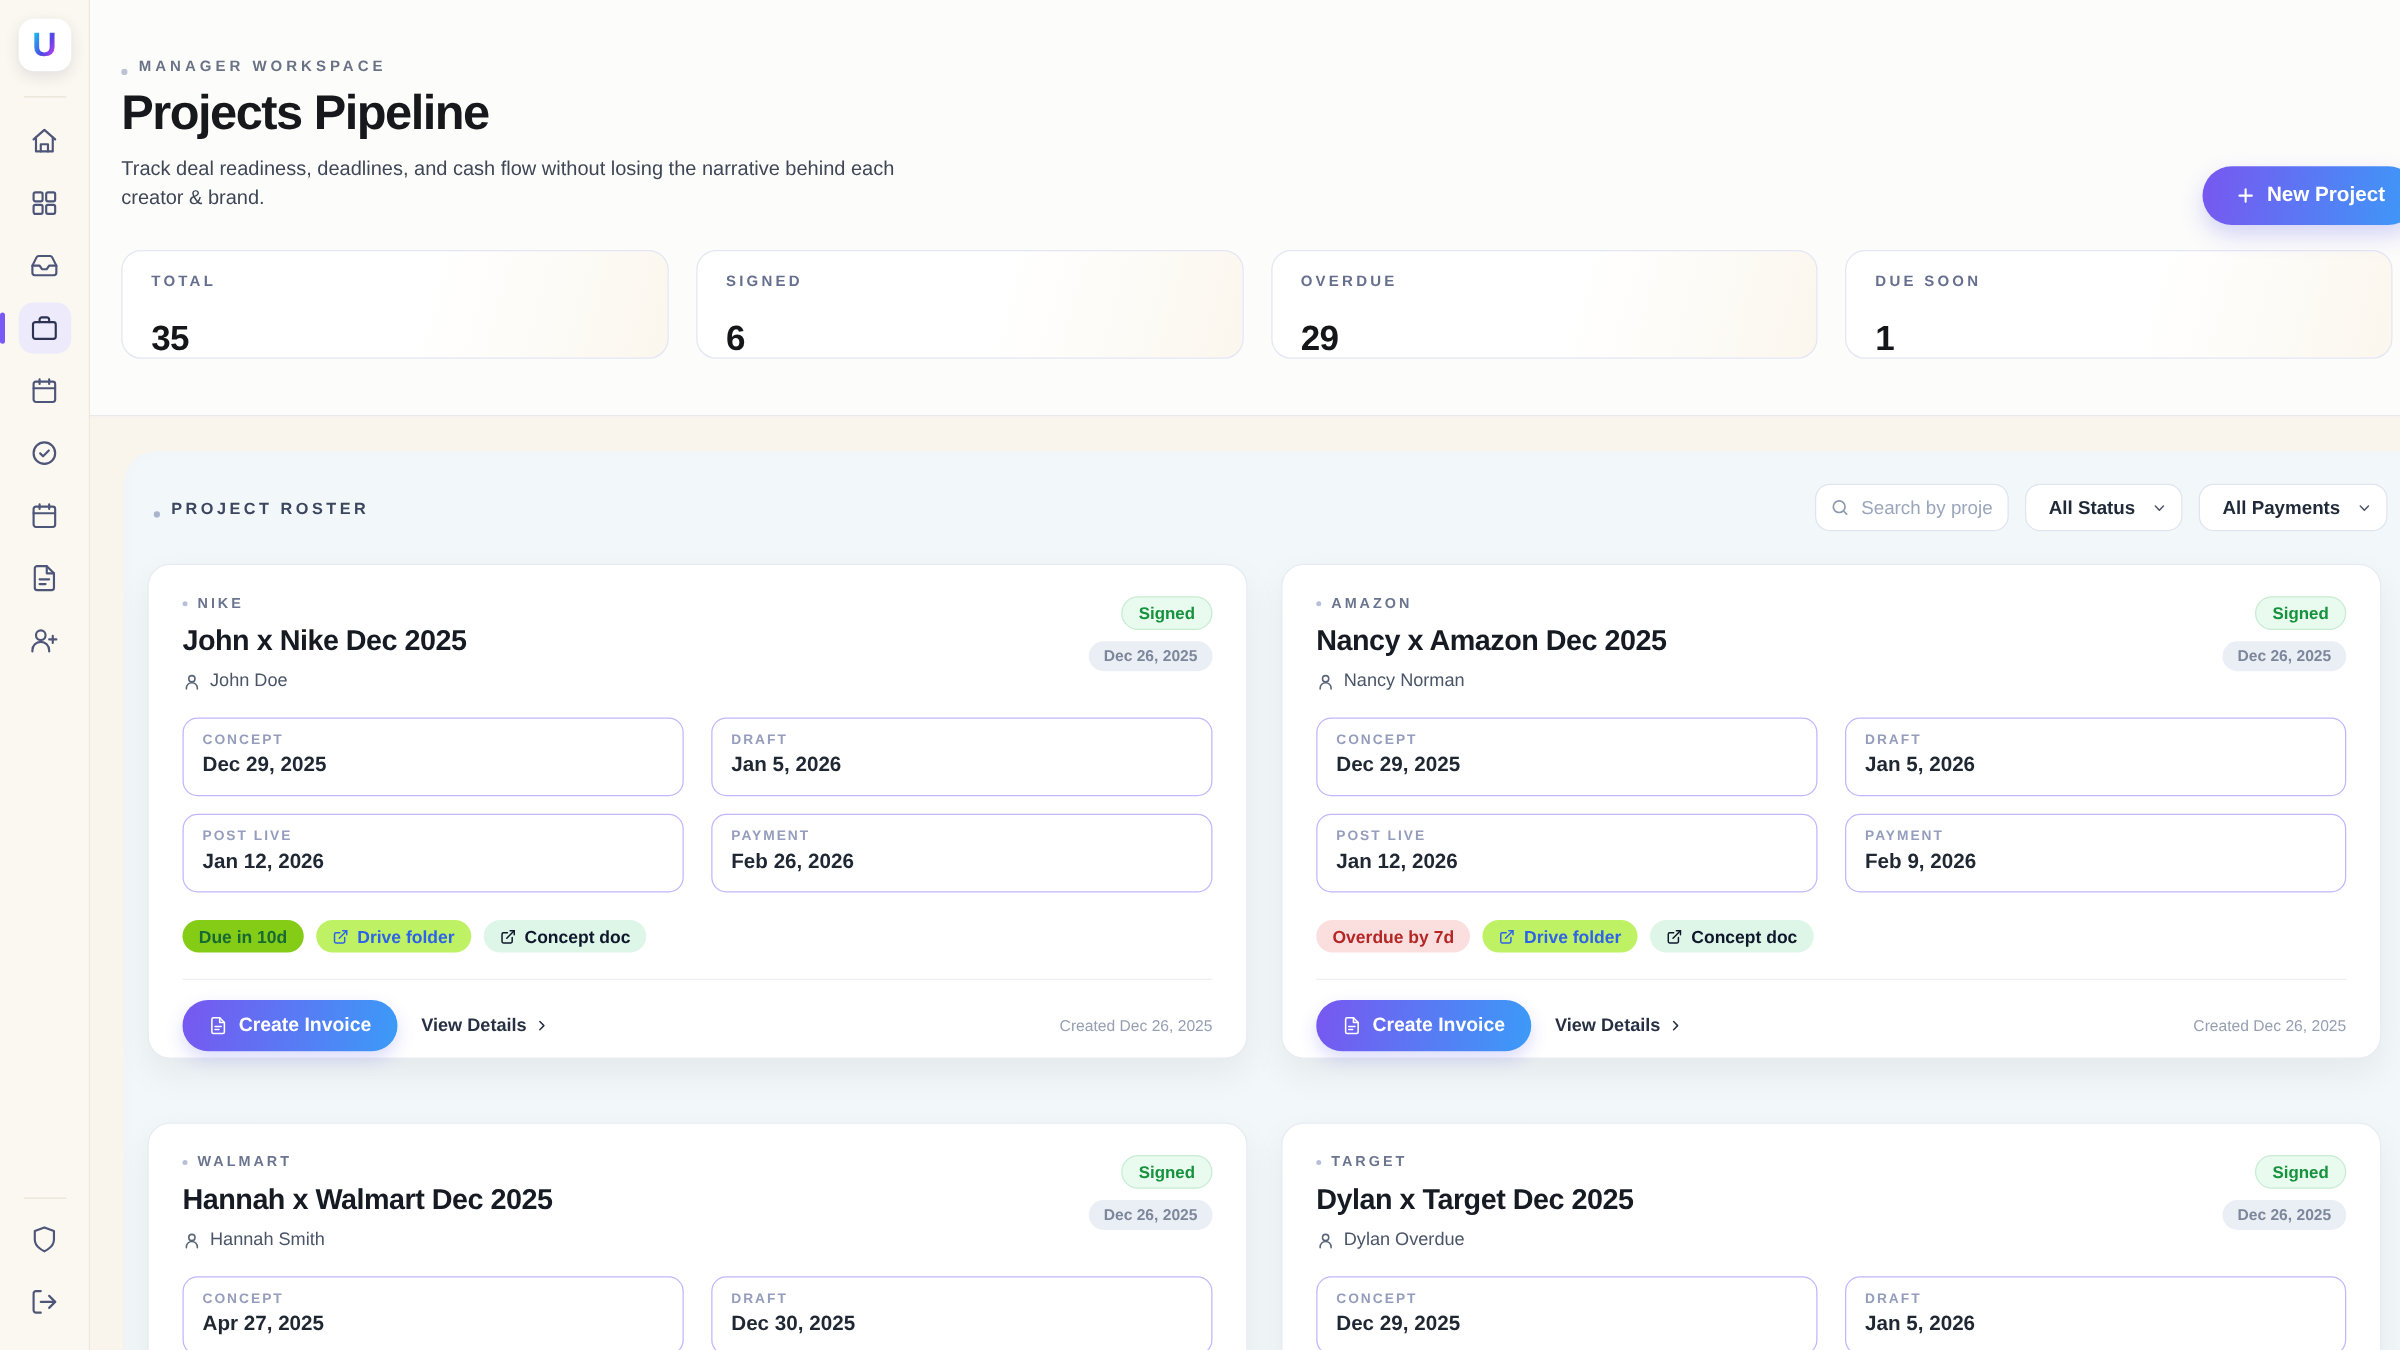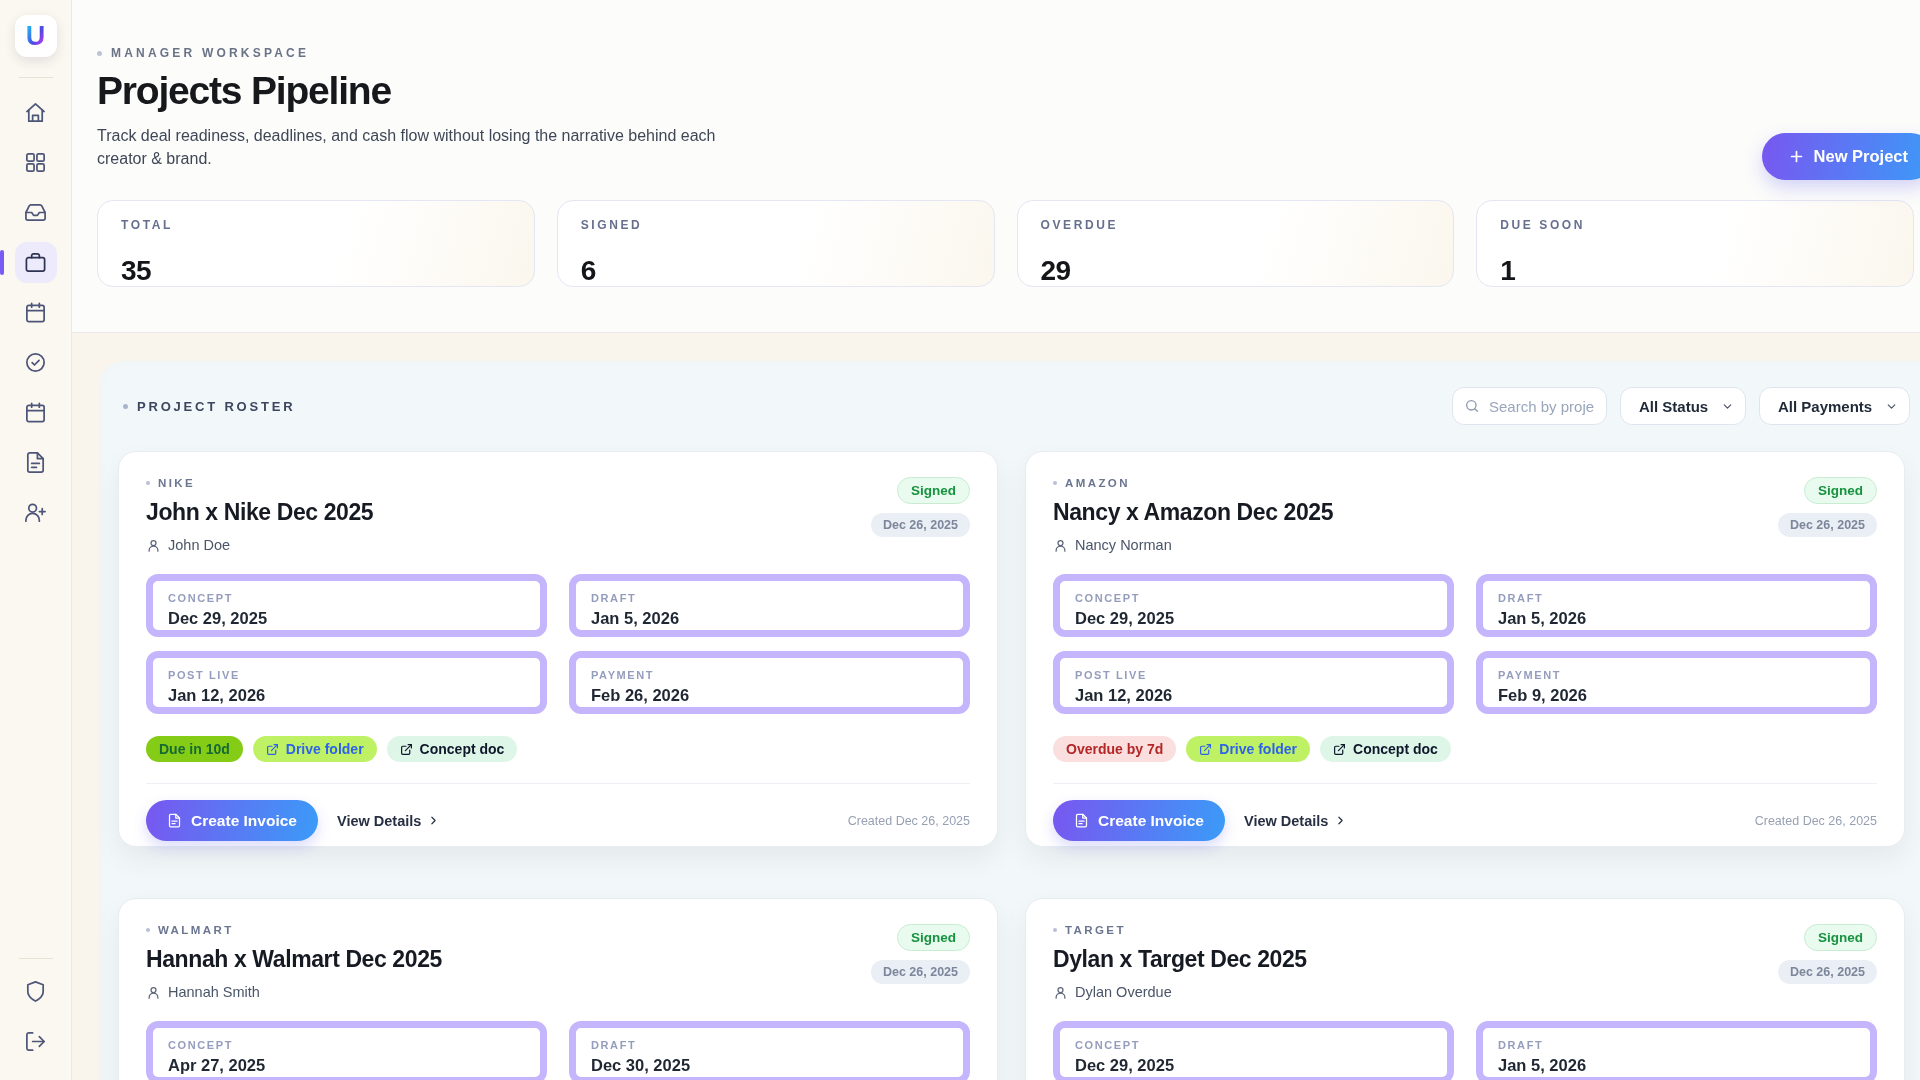--- a/index.html
+++ b/index.html
@@ -49,21 +49,21 @@
   
   .main { flex:1; display:flex; flex-direction:column; min-width:0; }
   .header-panel {
     position:relative;
     background:#fcfcfb;
     border-bottom:1px solid #e9e8ea;
     padding:46px 6px 0 25px;
     height:333px; flex:0 0 333px;
   }
   .eyebrow {
-    display:flex; align-items:center; gap:9px;
+    display:flex; align-items:flex-end; gap:9px;
     font-size:12px; font-weight:700; letter-spacing:3.2px; color:#6a7286;
   }
   .eyebrow .dot { width:5px; height:5px; border-radius:50%; background:#bcc3d4; flex:0 0 5px; }
   .page-title {
     margin-top:9px; font-size:39px; font-weight:800; letter-spacing:-1.2px; color:#17181c;
   }
   .page-subtitle {
     margin-top:12px; font-size:16px; line-height:1.42; color:#3f4756; max-width:655px;
   }
   .new-project-btn {
@@ -131,21 +131,21 @@
   .creator { margin-top:11px; display:flex; align-items:center; gap:7px;
     font-size:14.5px; color:#4a5568; }
   .card-right { display:flex; flex-direction:column; align-items:flex-end; gap:9px; }
   .pill { border-radius:999px; white-space:nowrap; }
   .pill.status {
     padding:5px 13px; background:#e9fbee; border:1px solid #c7ecd2;
     color:#17923f; font-size:13.5px; font-weight:700;
   }
   .pill.datep { padding:5px 12px; background:#eaeef5; color:#7d879b; font-size:12.5px; font-weight:700; }
   .m-grid { margin-top:21px; display:grid; grid-template-columns:1fr 1fr; gap:14px 22px; }
-  .m-box { border:7px solid #c4b5fd; border-radius:12px; padding:11px 15px; height:63px; background:#fff; }
+  .m-box { border:1px solid #c4b5fd; border-radius:12px; padding:11px 15px; height:63px; background:#fff; }
   .m-label { font-size:11px; font-weight:700; letter-spacing:1.6px; color:#959dbd; }
   .m-value { margin-top:5px; font-size:16.5px; font-weight:700; color:#1f2733; }
   .badges { margin-top:22px; display:flex; gap:10px; }
   .badge { display:inline-flex; align-items:center; gap:7px; padding:5px 13px;
     border-radius:999px; font-size:14px; font-weight:700; }
   .b-green { background:#84cc16; color:#176a33; }
   .b-red   { background:#fbdfdf; color:#b32727; }
   .b-blue  { background:#bef264; color:#2e62e9; cursor:pointer; }
   .b-mint  { background:#def6e8; color:#0f172a; cursor:pointer; }
   .card-footer {

